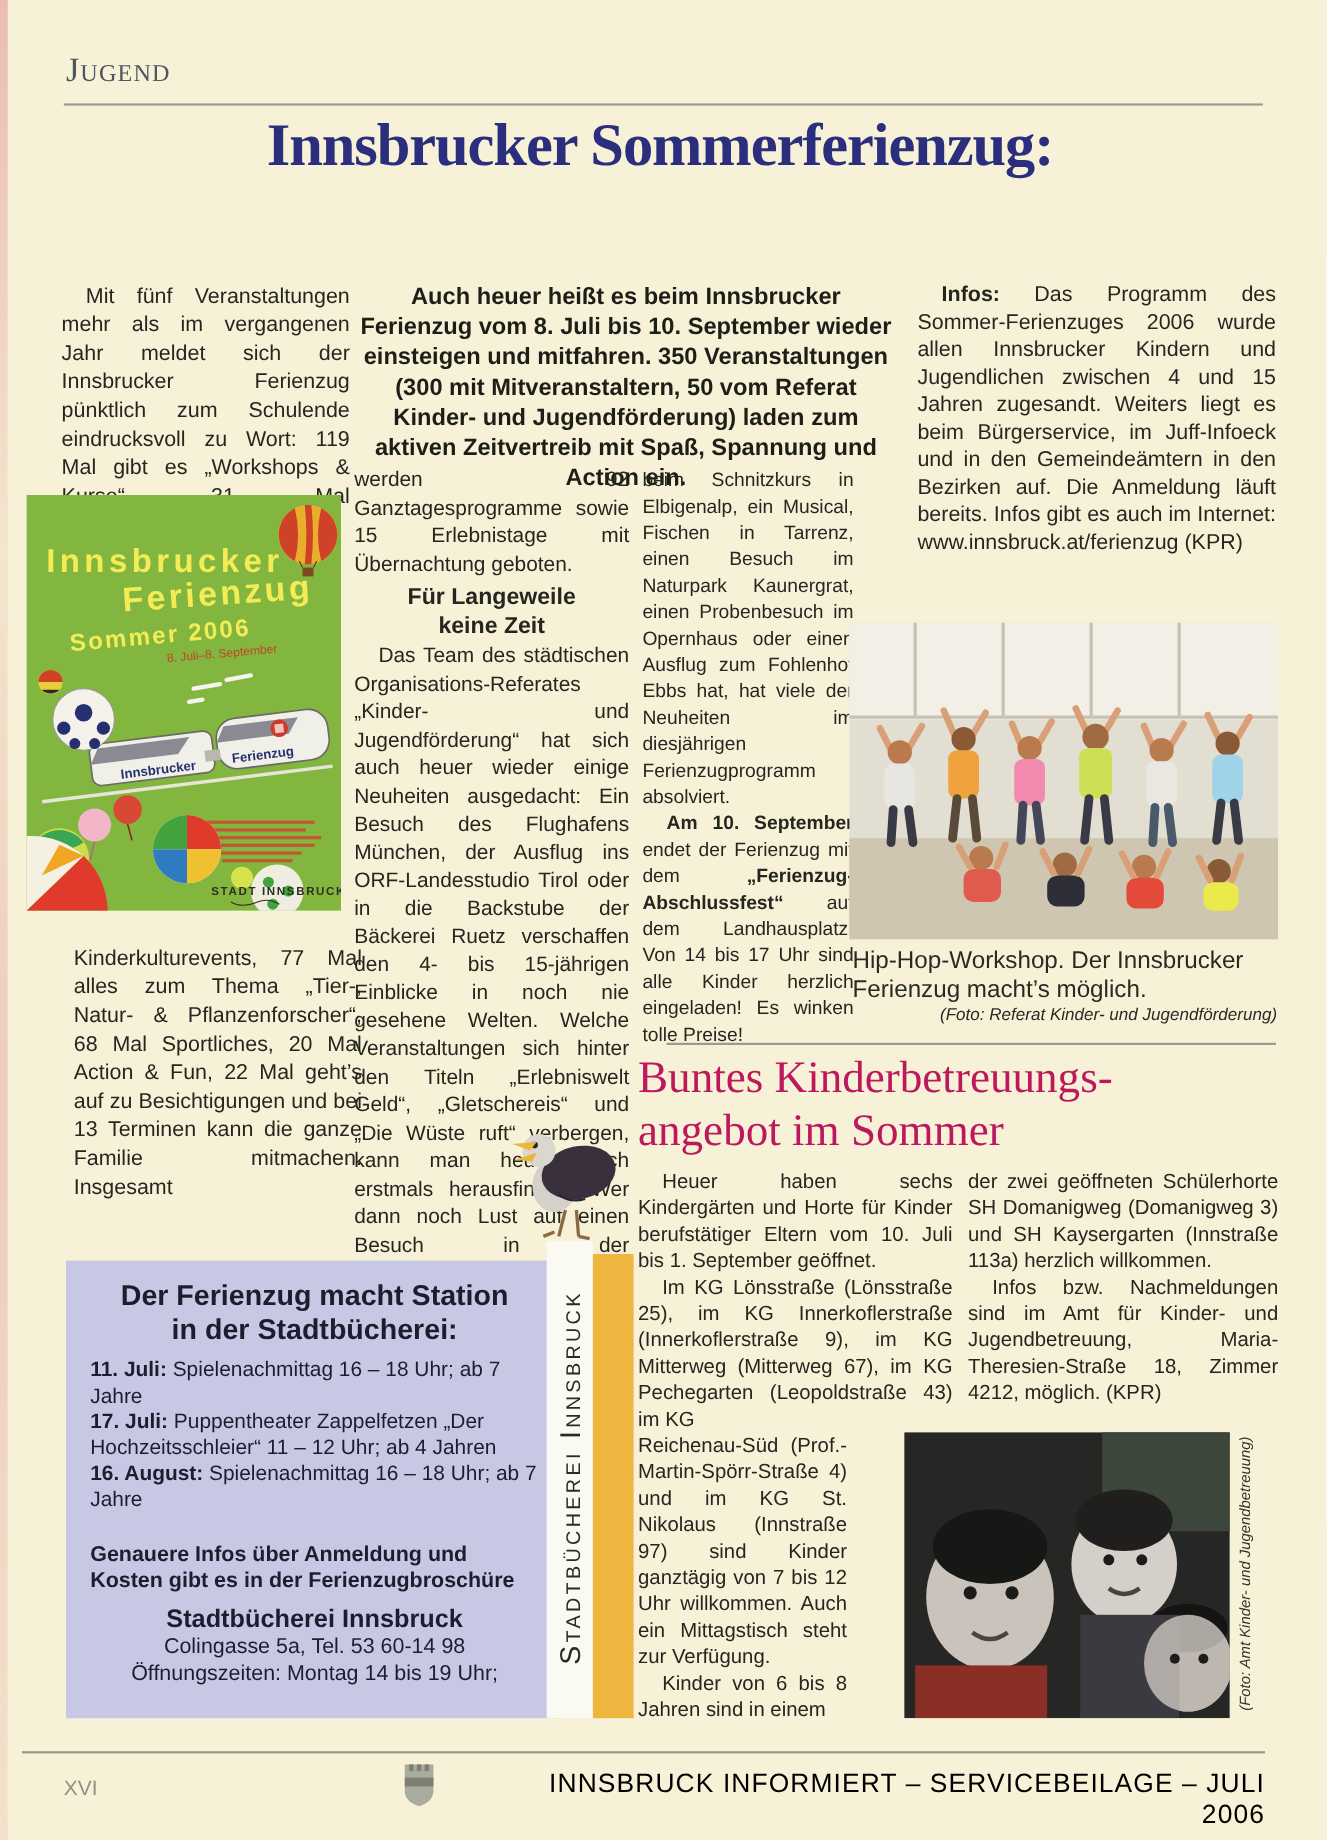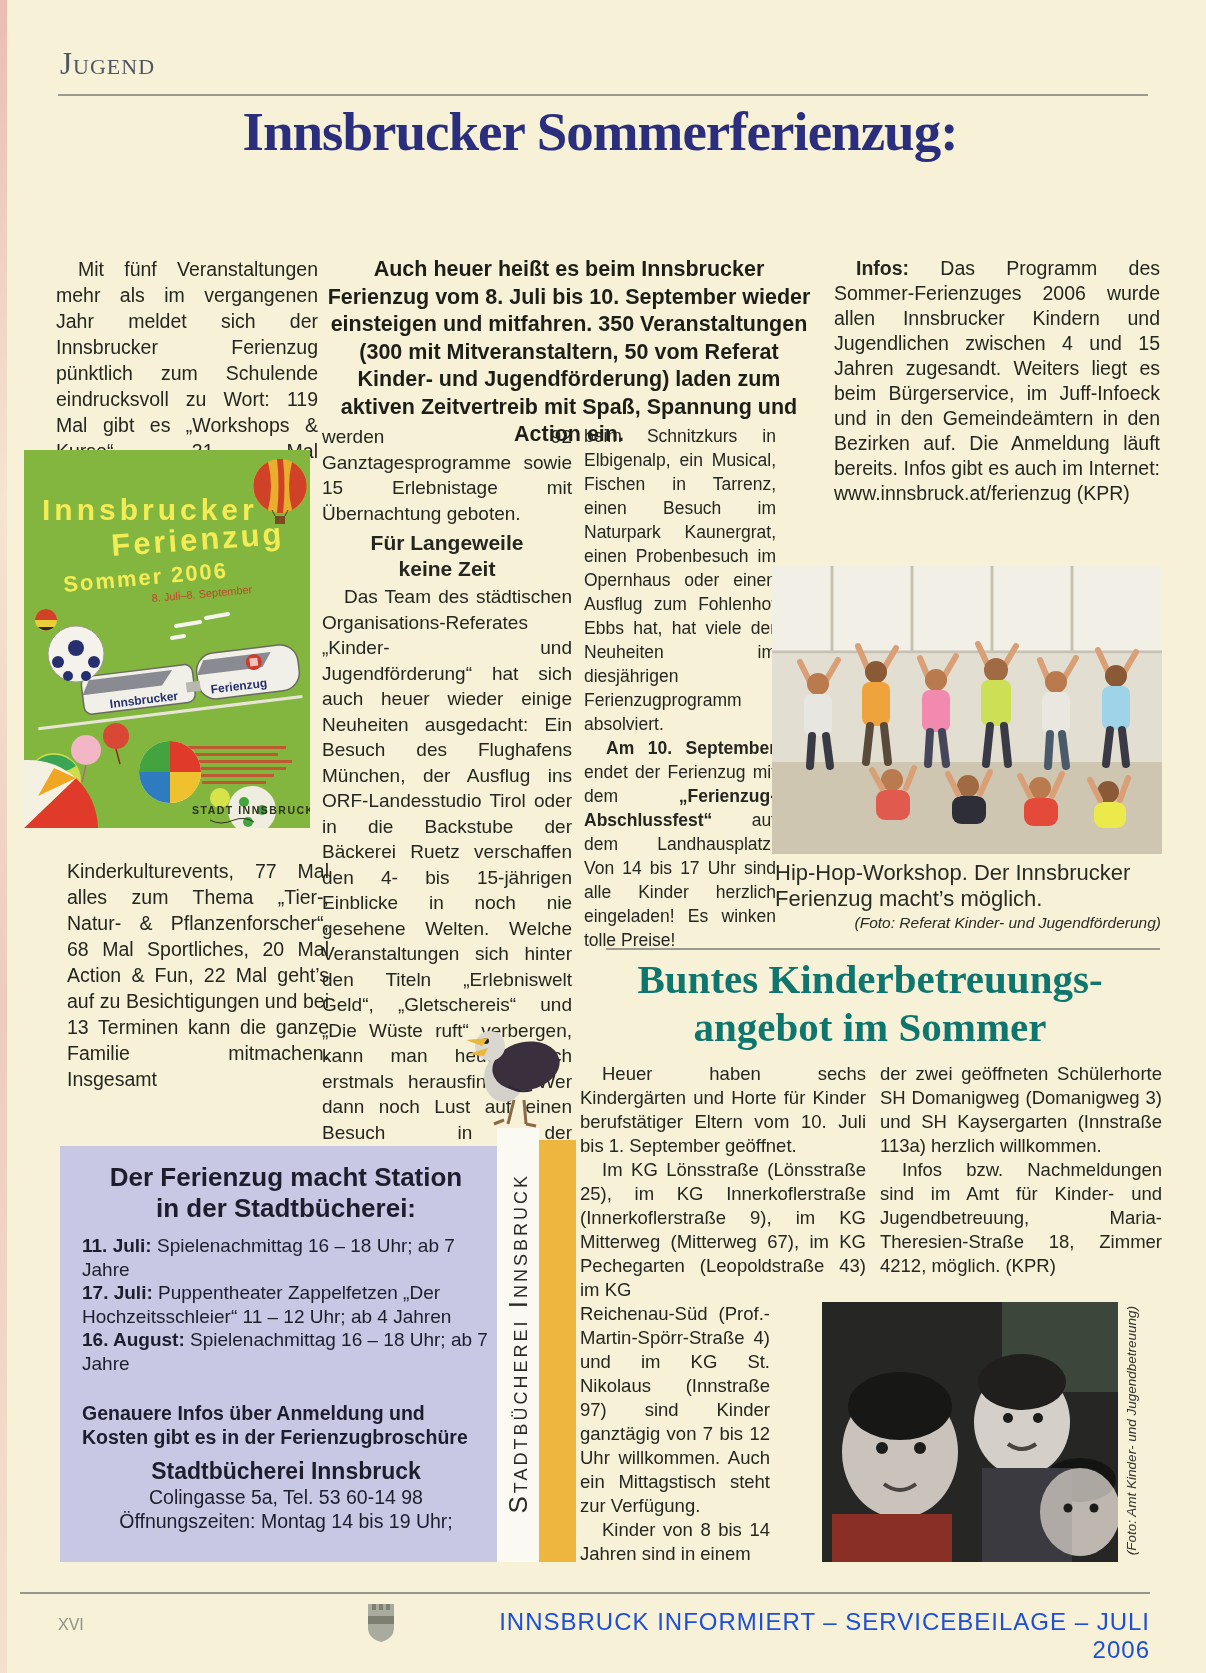--- a/index.html
+++ b/index.html
@@ -28,22 +28,22 @@
   p{margin:0;}
   .lede{
     font-weight:bold; text-align:center; font-size:21.5px; line-height:27.5px;
     color:#1e1e18;
   }
   .subhead{ font-weight:bold; text-align:center; font-size:21px; line-height:26px; margin:4px 0 2px 0;}
   b,.bold{font-weight:bold;}
   .caption{ font-size:22px; line-height:26px; color:#2a2a24;}
   .credit{ font-style:italic; font-size:15.5px; text-align:right; color:#2a2a24; margin-top:2px;}
   .h2-title{
-    font-family:"Liberation Serif", serif; font-weight:bold; text-align:center;
-    font-size:41px; line-height:1.17; color:#0f766e; letter-spacing:0;
+    font-family:"Liberation Serif", serif; font-weight:normal; text-align:left;
+    font-size:41px; line-height:1.17; color:#be185d; letter-spacing:0;
   }
   .library-box{
     background:#c8c8e5; color:#1d1d2e; padding:16px 22px 12px 22px;
     box-sizing:border-box; overflow:hidden;
   }
   .library-box .box-title{
     font-weight:bold; text-align:center; font-size:26px; line-height:31px; margin-bottom:10px;
   }
   .library-box .event{ font-size:19px; line-height:23.5px; margin:0; }
   .library-box .note{ font-weight:bold; font-size:19.5px; line-height:24px; margin-top:26px;}
@@ -61,22 +61,22 @@
     white-space:nowrap;
   }
   .vertical-credit{
     position:absolute; left:1118px; top:1300px; width:26px; height:262px;
     display:flex; align-items:center; justify-content:center;
   }
   .vertical-credit span{
     writing-mode:vertical-rl; transform:rotate(180deg);
     font-style:italic; font-size:13.5px; color:#33332c; white-space:nowrap;
   }
-  .footer-text{ font-size:24px; color:#1d4ed8; letter-spacing:1px; text-align:right;}
-  .page-num{ font-size:16px; color:#8f9386; }
+  .footer-text{ font-size:24px; color:#000000; letter-spacing:1px; text-align:right;}
+  .page-num{ font-size:19px; color:#8f9386; }
   img,svg{display:block;}
 </style>
 </head>
 <body>
 
 <div class="page">
   <div class="edge-artifact"></div>
 
   <div class="abs section-label" style="left:60px;top:46px;">Jugend</div>
   <div class="abs rule" style="left:58px;top:94px;width:1090px;height:1.5px;"></div>
@@ -307,21 +307,21 @@
     <div>angebot im Sommer</div>
   </div>
 
   <div class="abs" style="left:580px;top:1062px;width:286px;">
     <div class="just" style="font-size:18.5px;line-height:24px;">
       <p class="indent">Heuer haben sechs Kindergärten und Horte für Kinder berufstätiger Eltern vom 10. Juli bis 1. September geöffnet.</p>
       <p class="indent">Im KG Lönsstraße (Lönsstraße 25), im KG Innerkoflerstraße (Innerkoflerstraße 9), im KG Mitterweg (Mitterweg 67), im KG Pechegarten (Leopoldstraße 43) im KG</p>
     </div>
     <div class="just" style="font-size:18.5px;line-height:24px;width:190px;">
       <p>Reichenau-Süd (Prof.-Martin-Spörr-Straße 4) und im KG St. Nikolaus (Innstraße 97) sind Kinder ganztägig von 7 bis 12 Uhr willkommen. Auch ein Mittagstisch steht zur Verfügung.</p>
-      <p class="indent">Kinder von 8 bis 14 Jahren sind in einem</p>
+      <p class="indent">Kinder von 6 bis 8 Jahren sind in einem</p>
     </div>
   </div>
 
   <div class="abs just" style="left:880px;top:1062px;width:282px;font-size:18.5px;line-height:24px;">
     <p>der zwei geöffneten Schülerhorte SH Domanigweg (Domanigweg 3) und SH Kaysergarten (Innstraße 113a) herzlich willkommen.</p>
     <p class="indent">Infos bzw. Nachmeldungen sind im Amt für Kinder- und Jugendbetreuung, Maria-Theresien-Straße 18, Zimmer 4212, möglich. (KPR)</p>
   </div>
 
   <div class="abs" style="left:822px;top:1302px;width:296px;height:260px;">
     <svg width="296" height="260" viewBox="0 0 296 260">

